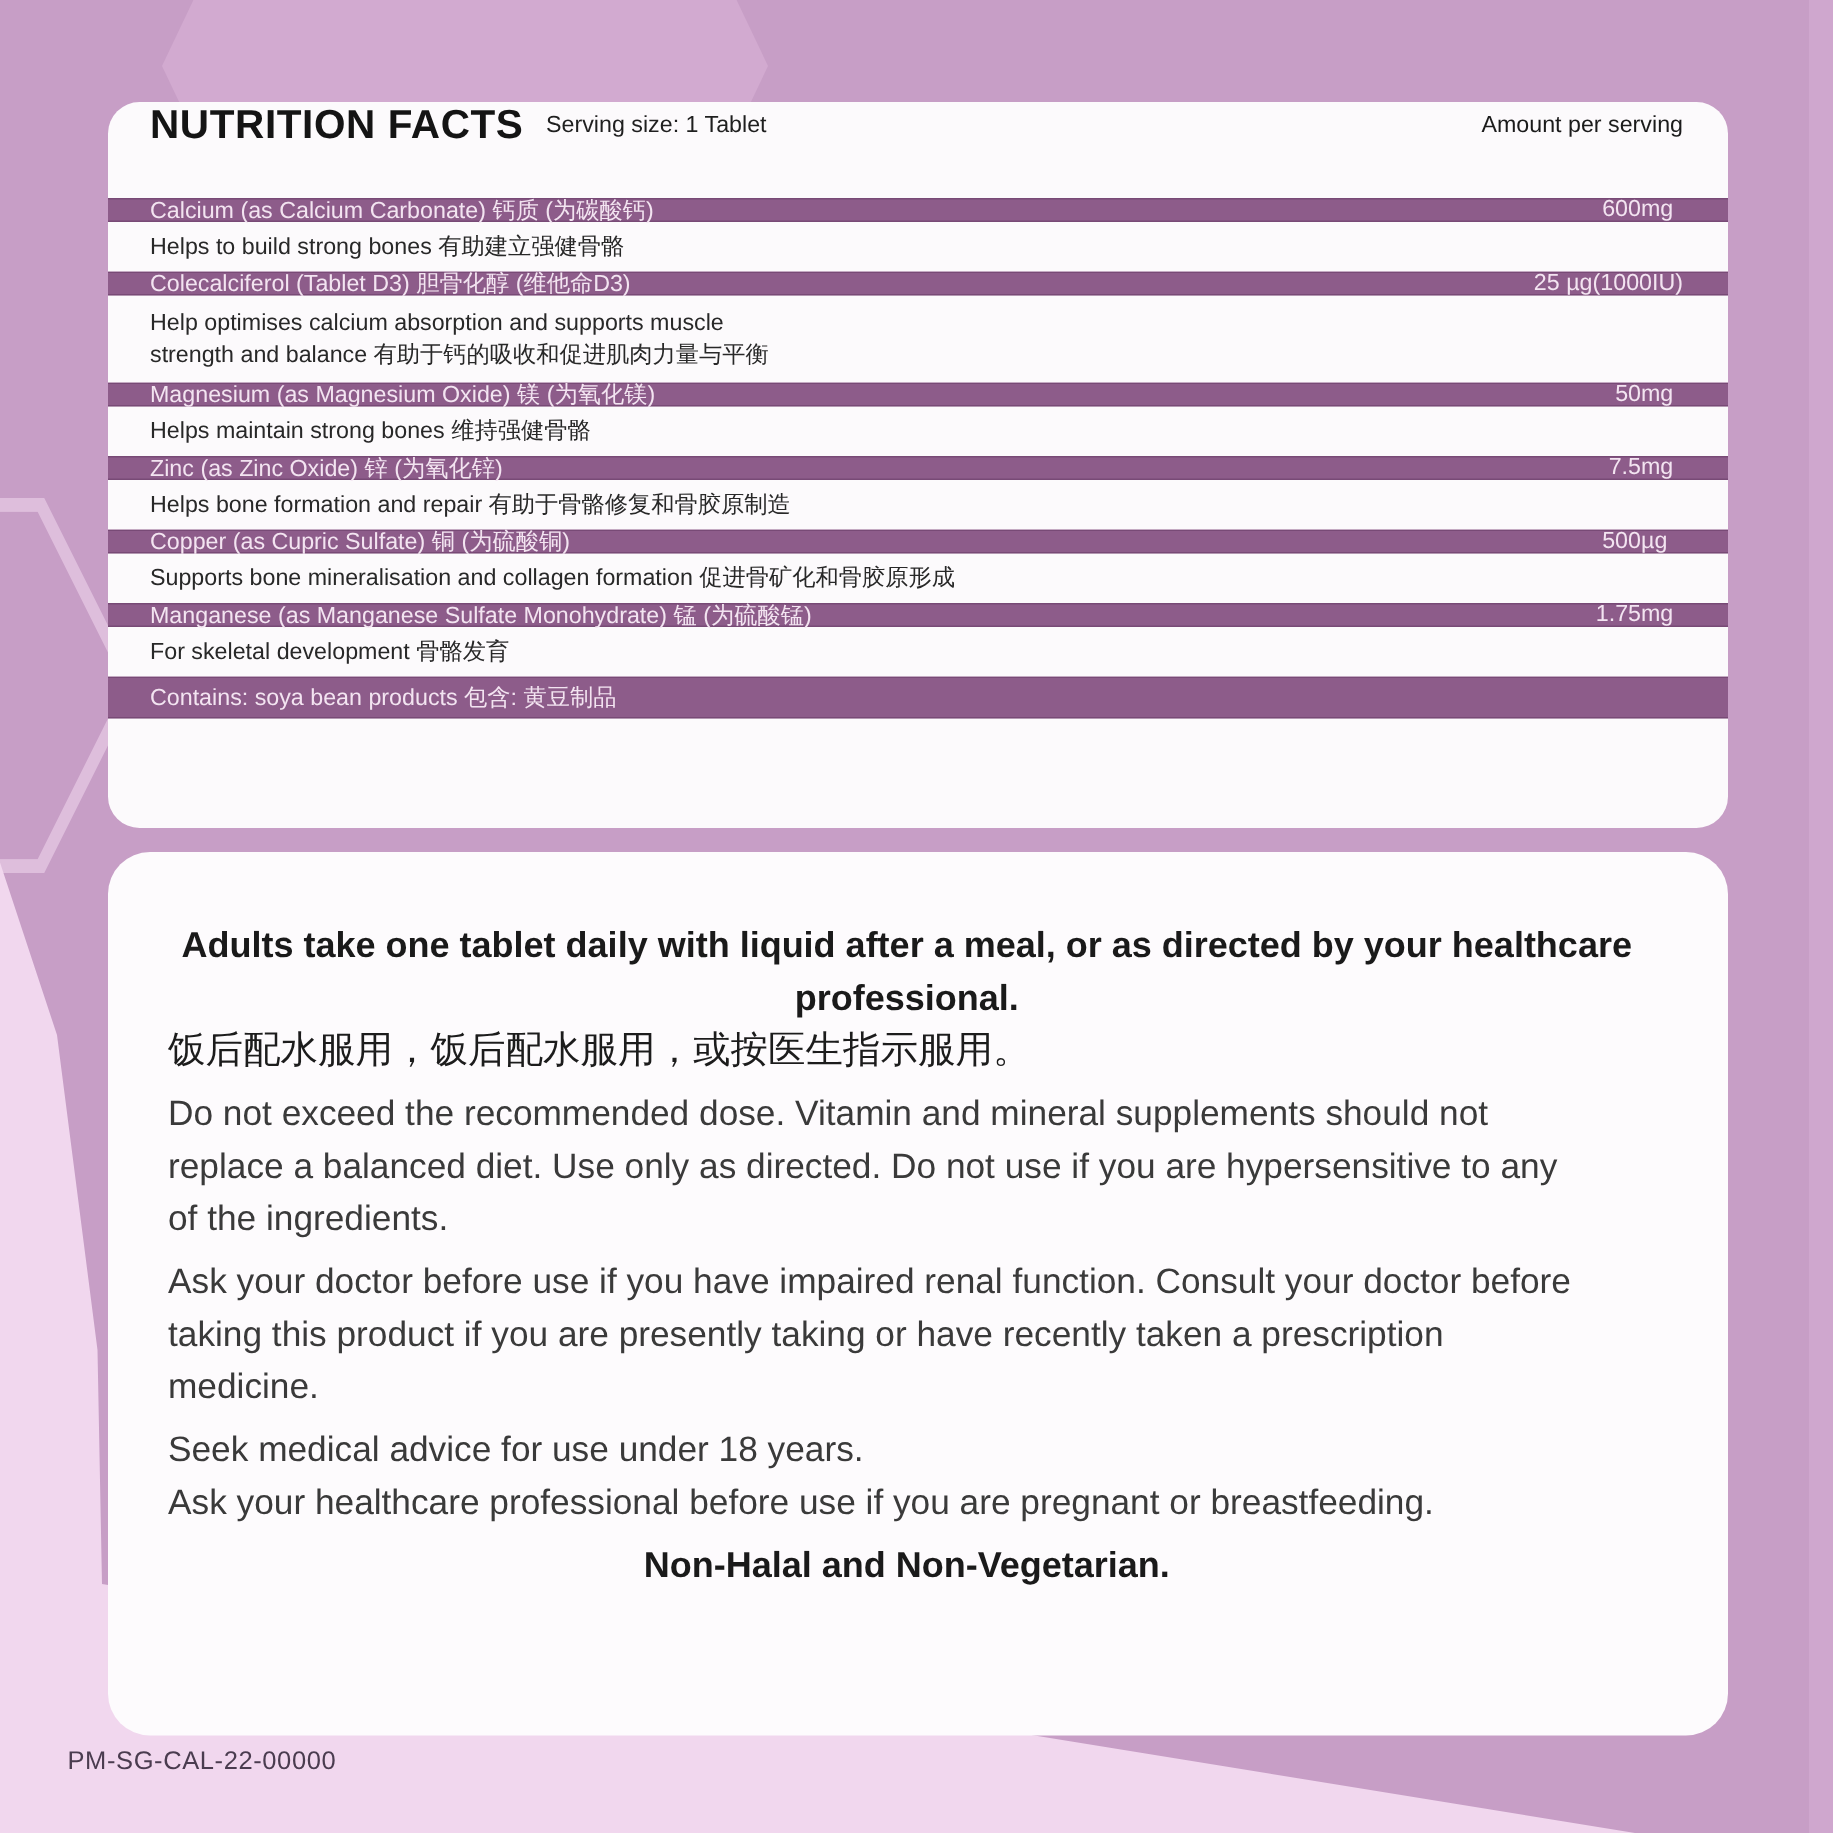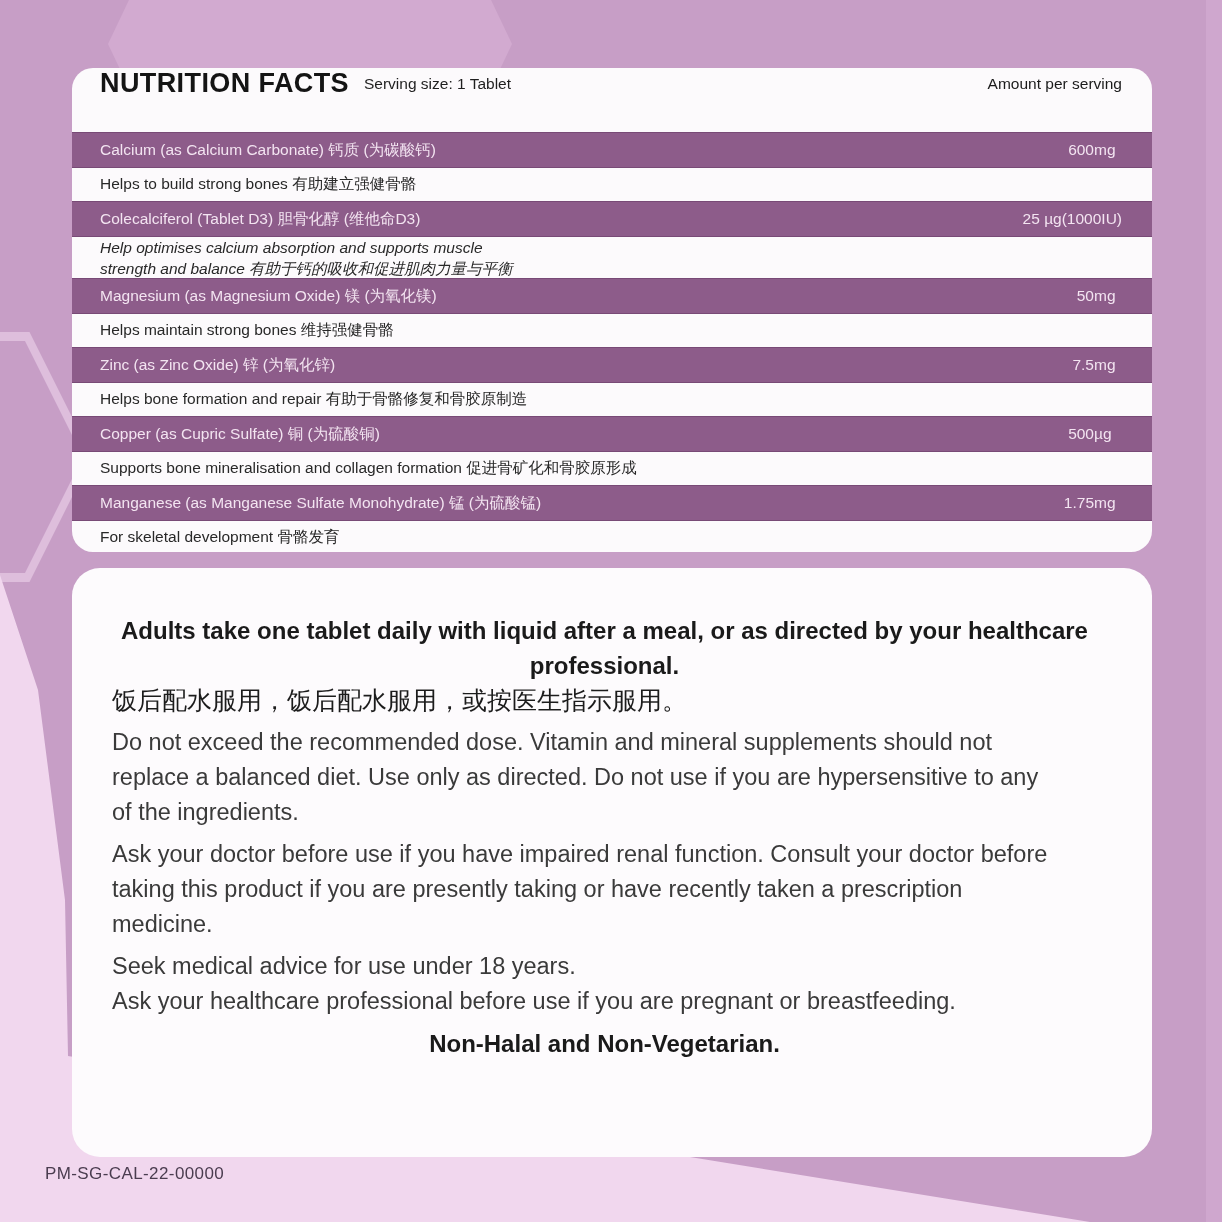--- a/index.html
+++ b/index.html
@@ -41,26 +41,26 @@
     height:64px;display:flex;padding:0 30px 0 28px;box-sizing:border-box;
   }
   .panel-title{font-size:27px;font-weight:bold;color:#141414;letter-spacing:.4px;}
   .panel-serving{font-size:15.5px;color:#1f1f1f;margin-left:15px;margin-top:7px;}
   .panel-amount{margin-left:auto;font-size:15.5px;font-weight:500;color:#1b1b1b;margin-top:7px;}
   .row{
     display:flex;align-items:center;box-sizing:border-box;
     padding:0 30px 0 28px;font-size:15.5px;
   }
   .row.bar{
-    height:36px;background:#8d5c8a;color:#f3e4f1;
+    height:16px;background:#8d5c8a;color:#f3e4f1;
     box-shadow:inset 0 1px 0 rgba(70,30,70,.28), inset 0 -1px 0 rgba(70,30,70,.28);
   }
   .row.contains{height:28px;}
   .row.desc{height:33px;color:#282828;}
-  .row.desc2{height:41px;color:#282828;line-height:21px;font-style:italic;}
+  .row.desc2{height:58px;color:#282828;line-height:21px;}
   .pre{white-space:pre-line;}
   .amount-group{margin-left:auto;display:flex;}
   .amount-group .unit{min-width:28px;}
   
   .directions-card{
     position:absolute;left:72px;top:568px;width:1080px;height:589px;
     background:#fdfbfd;border-radius:28px;overflow:hidden;
     padding:45px 55px 0 40px;box-sizing:border-box;
   }
   .block{

